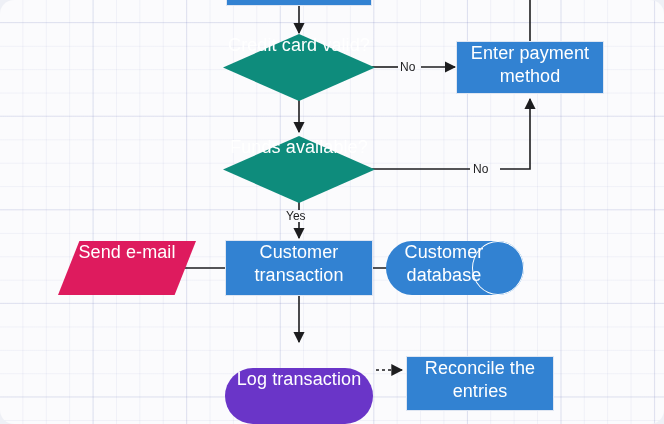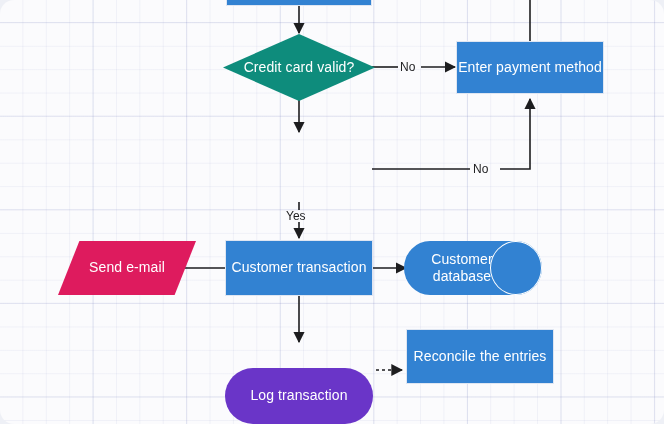--- a/index.html
+++ b/index.html
@@ -37,24 +37,23 @@
   #edges {
     position: absolute;
     left: 0; top: 0;
     width: 664px; height: 424px;
     pointer-events: none;
   }
   .node {
     position: absolute;
     box-sizing: border-box;
     display: flex;
-    align-items: center;
     justify-content: center;
     color: #ffffff;
-    font-size: 14px;
+    font-size: 18px;
     line-height: 1.25;
     text-align: center;
     white-space: pre-line;
     letter-spacing: 0.1px;
   }
   
   .proc {
     background: #3282d2;
     border: 1px solid #dfe6f2;
   }
@@ -202,36 +201,40 @@
 
   <div class="node diamond" style="left:223px; top:34px; width:152px; height:67px;">
     <span class="dm-shape"></span>
     <span class="dm-label">Credit card valid?</span>
   </div>
 
   <div class="node proc" style="left:456px; top:41px; width:148px; height:53px;">
     <span>Enter payment method</span>
   </div>
 
+  <div class="node diamond" style="left:223px; top:136px; width:152px; height:67px;">
+    <span class="dm-shape"></span>
+    <span class="dm-label">Funds available?</span>
+  </div>
 
   <div class="node para" style="left:58px; top:241px; width:138px; height:54px;">
     <span>Send e-mail</span>
   </div>
 
   <div class="node proc" style="left:225px; top:240px; width:148px; height:56px;">
     <span>Customer transaction</span>
   </div>
 
-  <div class="node cyl" style="left:404px; top:241px; width:138px; height:54px;">
+  <div class="node cyl" style="left:386px; top:241px; width:138px; height:54px;">
     <span class="cyl-cap"></span>
     <span class="cyl-label">Customer
 database</span>
   </div>
 
   <div class="node pill" style="left:225px; top:343px; width:148px; height:56px;">
     <span>Log transaction</span>
   </div>
 
-  <div class="node proc" style="left:406px; top:329px; width:148px; height:55px;">
+  <div class="node proc" style="left:406px; top:356px; width:148px; height:55px;">
     <span>Reconcile the entries</span>
   </div>
 
 </div>
 
 </body></html>

